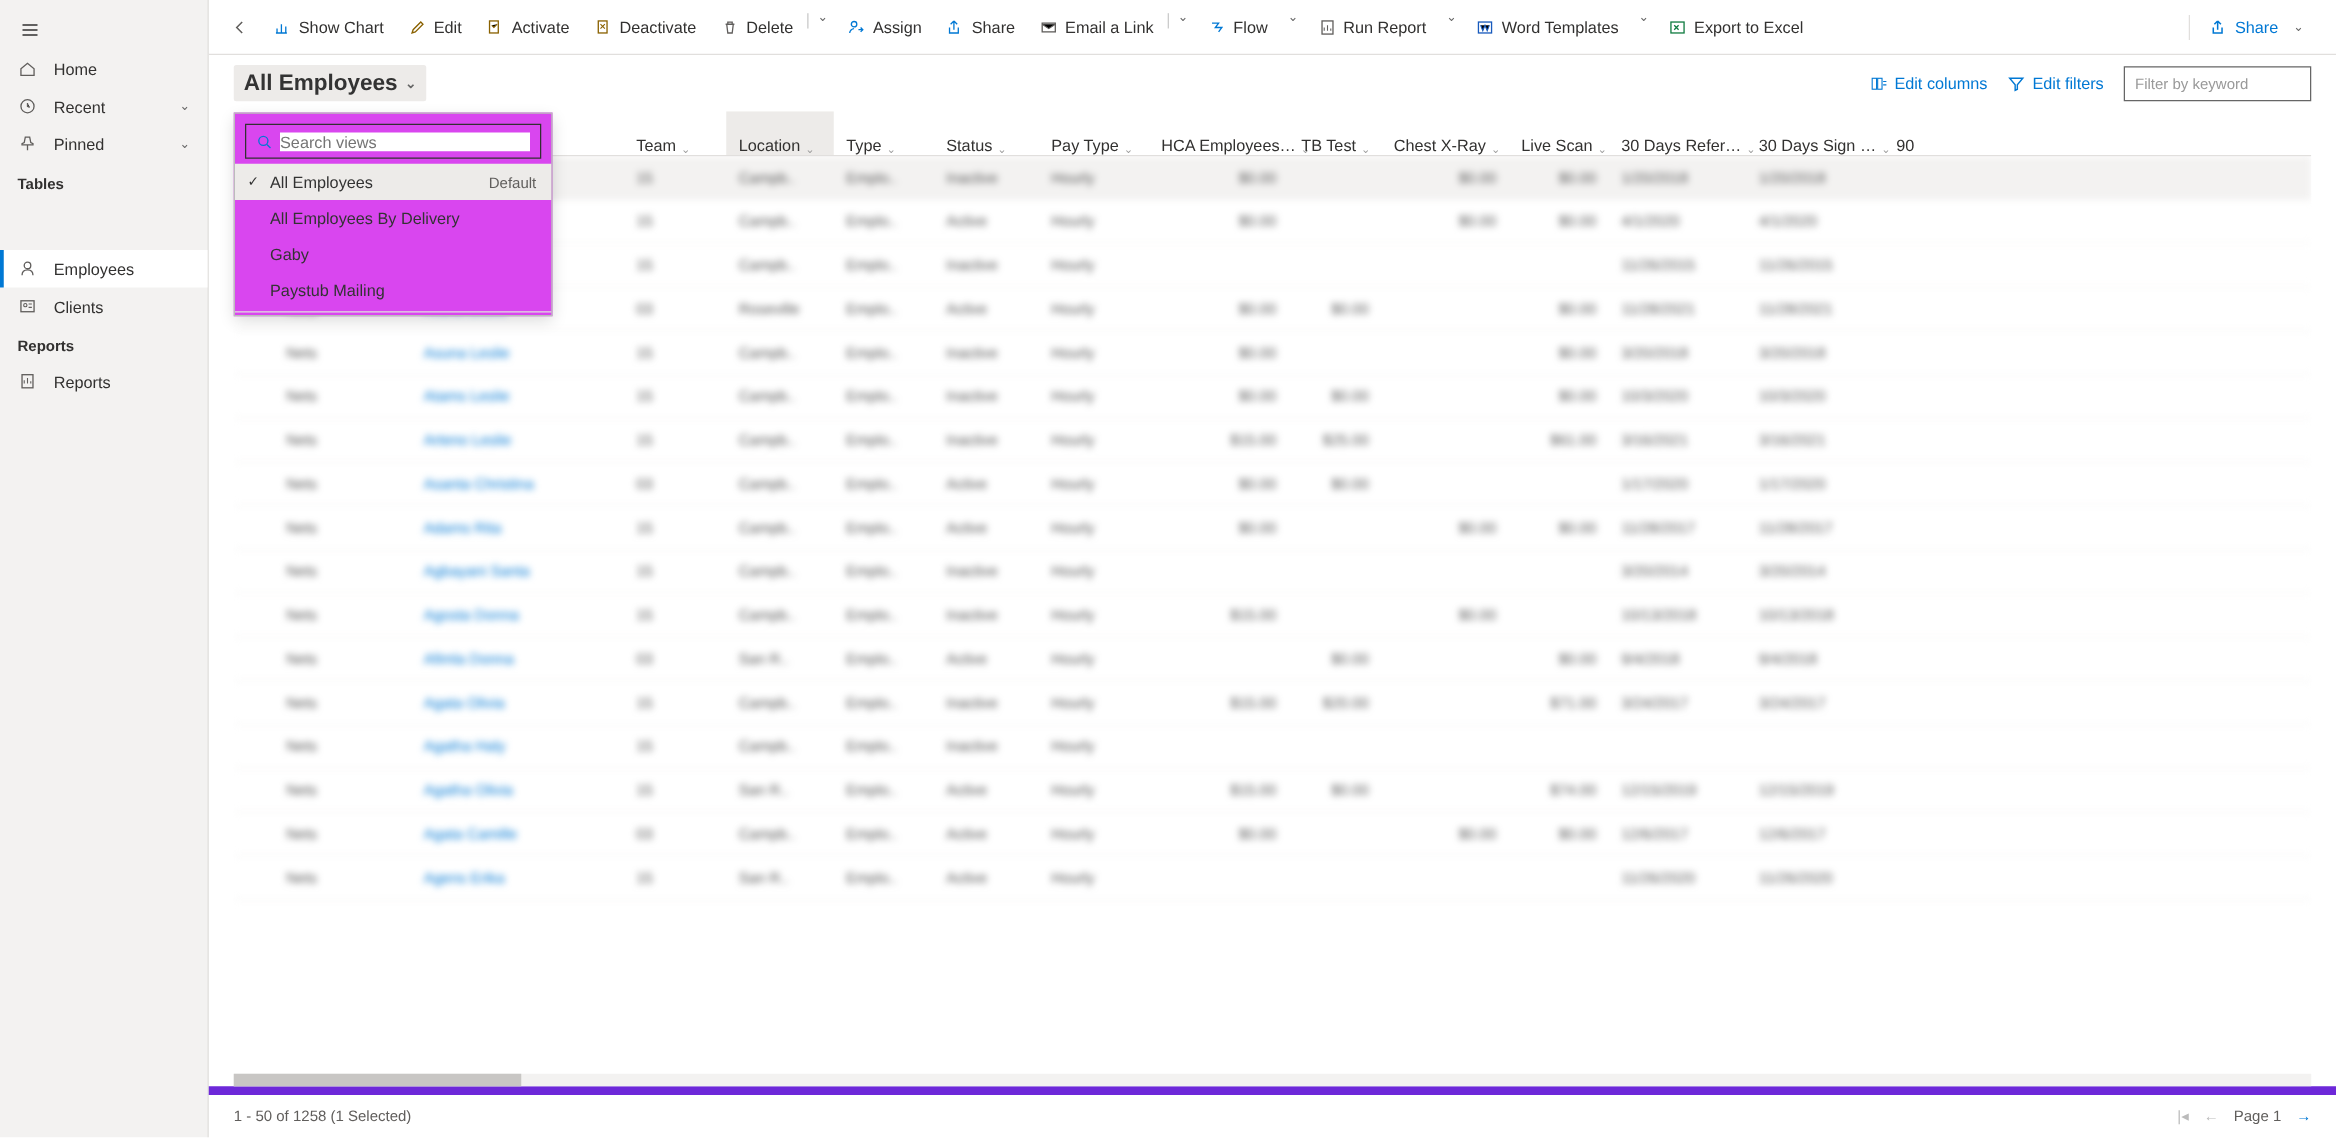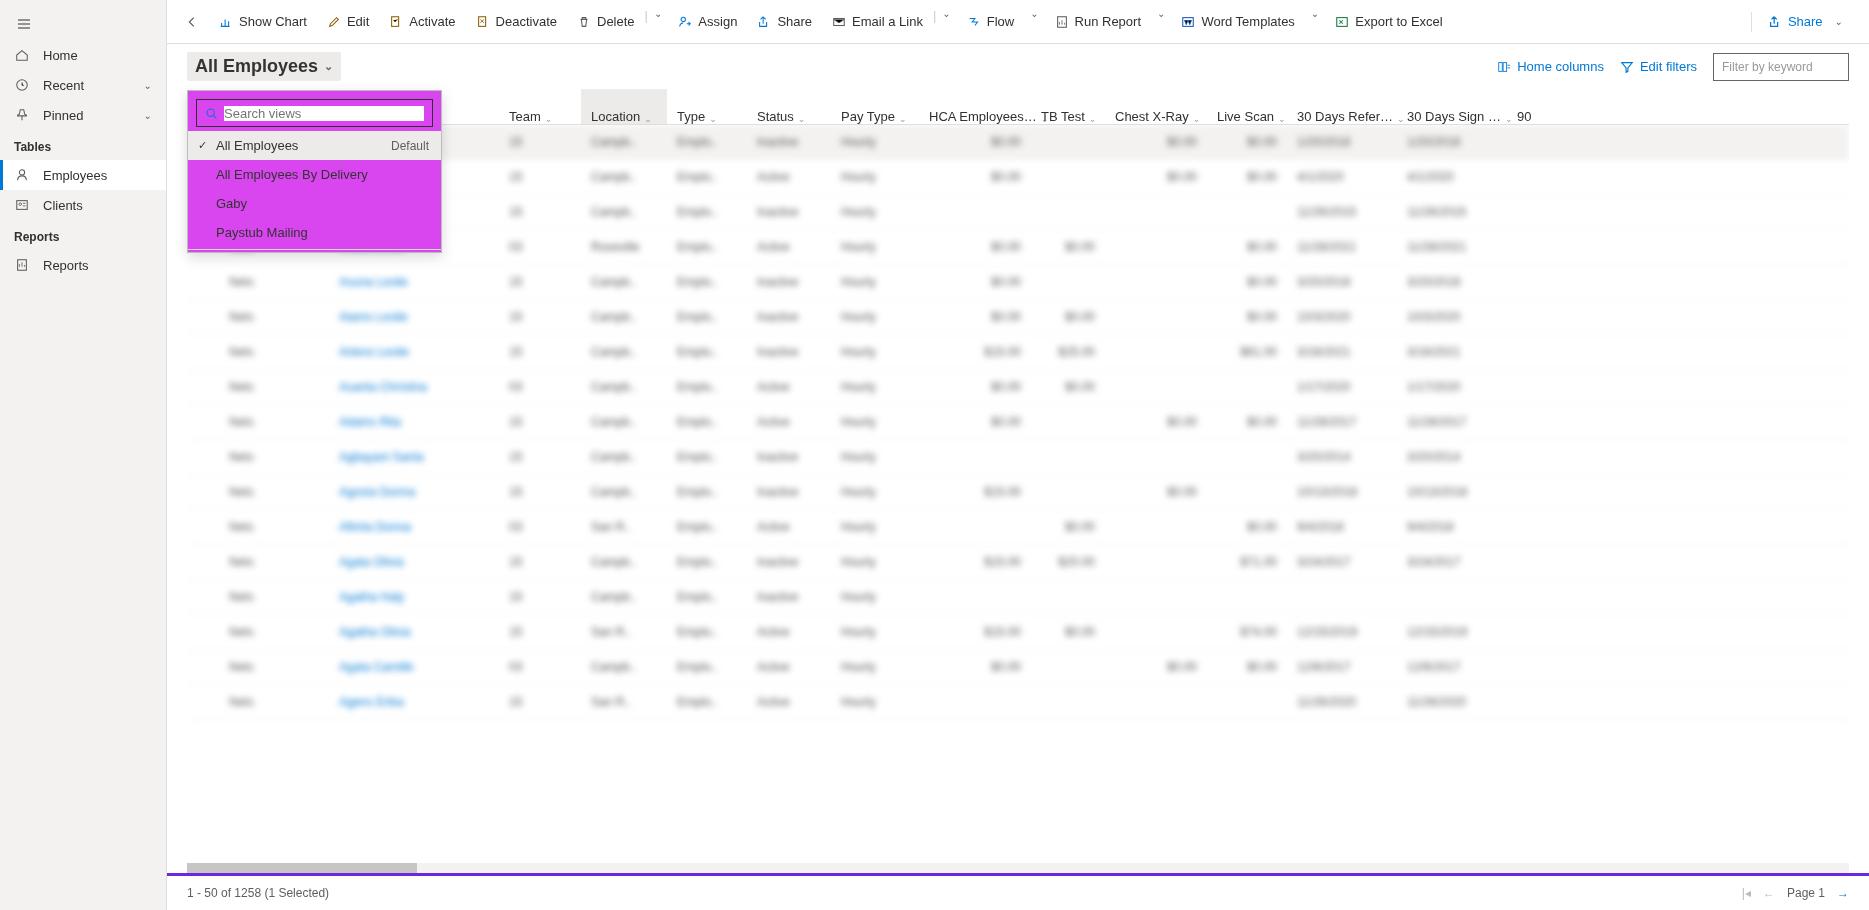--- a/index.html
+++ b/index.html
@@ -4,40 +4,40 @@
 <style>
 * { margin: 0; padding: 0; box-sizing: border-box; font-family: "Segoe UI", Arial, sans-serif; }
 body { background: #fff; color: #333; font-size: 13px; }
 .layout { display: flex; height: 100vh; }
 .sidebar { width: 167px; background: #f3f2f1; border-right: 1px solid #e1dfdd; display: flex; flex-direction: column; padding-top: 8px; }
 .hamburger { padding: 8px 16px; cursor: pointer; display: flex; align-items: center; }
 .sb-item { display: flex; align-items: center; padding: 7px 14px; cursor: pointer; font-size: 13px; color: #323130; position: relative; }
 .sb-item .icon { width: 16px; height: 16px; margin-right: 13px; display: inline-flex; align-items: center; justify-content: center; }
 .sb-item .chev { margin-left: auto; font-size: 10px; color: #666; }
 .sb-section { font-size: 12px; font-weight: 600; padding: 10px 14px 6px; color: #323130; }
-.sb-item.active { background: #fff; }
+.sb-item.active { background: #fff; margin-top: 40px; }
 .sb-item.active::before { content: ""; position: absolute; left: 0; top: 0; bottom: 0; width: 3px; background: #0078d4; }
 
 .main { flex: 1; display: flex; flex-direction: column; min-width: 0; }
 .cmdbar { display: flex; align-items: center; height: 44px; border-bottom: 1px solid #e1dfdd; padding: 0 8px; }
 .cmdbar .backbtn { padding: 6px 10px; cursor: pointer; }
 .cmd-btn { display: inline-flex; align-items: center; gap: 6px; padding: 6px 10px; cursor: pointer; font-size: 13px; color: #323130; white-space: nowrap; }
 .cmd-btn .cicon { width: 14px; height: 14px; display: inline-flex; align-items: center; justify-content: center; }
 .cmd-split { display: inline-flex; align-items: flex-start; }
 .cmd-chev { padding: 0 6px; color: #666; font-size: 10px; cursor: pointer; }
 .cmd-divider { width: 1px; height: 20px; background: #e1dfdd; margin: 0 4px; }
 .cmd-spacer { flex: 1; }
 .sharebtn { display: inline-flex; align-items: center; gap: 6px; padding: 6px 12px; cursor: pointer; color: #0078d4; }
 
 .viewbar { display: flex; align-items: center; padding: 8px 20px; gap: 12px; position: relative; }
 .view-title { font-size: 18px; font-weight: 600; display: inline-flex; align-items: center; gap: 6px; cursor: pointer; background: #edebe9; padding: 4px 8px; border-radius: 2px; }
 .view-title .vchev { font-size: 11px; color: #666; }
 .view-right { margin-left: auto; display: flex; align-items: center; gap: 16px; }
 .view-link { display: inline-flex; align-items: center; gap: 6px; color: #0078d4; font-size: 13px; cursor: pointer; }
-.filter-box { border: 1px solid #666; width: 136px; height: 28px; padding: 0 8px; font-size: 12px; color: #999; display: flex; align-items: center; }
+.filter-box { border: 1px solid #666; width: 150px; height: 28px; padding: 0 8px; font-size: 12px; color: #999; display: flex; align-items: center; }
 
 .view-dropdown { position: absolute; top: 46px; left: 20px; width: 255px; background: #d946ef; border: 1px solid #bcbcbc; box-shadow: 0 4px 12px rgba(0,0,0,0.15); z-index: 100; }
 .vd-search { margin: 8px 8px 4px; border: 1px solid #323130; height: 28px; display: flex; align-items: center; padding: 0 8px; gap: 6px; }
 .vd-search input { border: none; outline: none; flex: 1; font-size: 13px; }
 .vd-item { display: flex; align-items: center; padding: 7px 12px 7px 28px; font-size: 13px; cursor: pointer; position: relative; }
 .vd-item.selected { background: #edebe9; }
 .vd-item .check { position: absolute; left: 10px; font-size: 11px; }
 .vd-item .deflabel { margin-left: auto; font-size: 12px; color: #605e5c; }
 .vd-divider { height: 1px; background: #e1dfdd; margin: 2px 0; }
 .vd-manage { display: flex; align-items: center; gap: 8px; padding: 8px 12px; font-size: 13px; cursor: pointer; }
@@ -62,21 +62,21 @@
 .gh-90 { width: 30px; }
 .gh-name { width: 170px; }
 .gh-gap0 { width: 110px; }
 
 .grid-body { }
 .grow { display: flex; align-items: center; height: 35px; border-bottom: 1px solid #f3f2f1; filter: blur(3px); }
 .grow:first-child { background: #f3f2f1; }
 .gc { padding: 0 10px; font-size: 12px; color: #555; white-space: nowrap; overflow: hidden; }
 .gc.link { color: #0078d4; }
 
-.footer { display: flex; align-items: center; padding: 10px 20px; font-size: 12px; color: #605e5c; border-top: 3px solid #6d28d9; }
+.footer { display: flex; align-items: center; padding: 10px 20px; font-size: 12px; color: #605e5c; border-top: 7px solid #6d28d9; }
 .footer .pager { margin-left: auto; display: flex; align-items: center; gap: 12px; }
 .pager-btn { color: #bbb; cursor: pointer; }
 .pager-btn.enabled { color: #0078d4; }
 
 .hscroll { height: 10px; background: #f3f2f1; margin: 0 20px; position: relative; }
 .hscroll-thumb { position: absolute; left: 0; top: 0; height: 10px; width: 230px; background: #c8c6c4; }
 
 svg { display: block; }
 </style>
 </head>
@@ -303,21 +303,21 @@
 
       <div class="view-right">
         <div class="view-link">
           <span>
               <svg width="14" height="14" viewBox="0 0 16 16">
                 <rect x="2" y="3" width="4" height="10" fill="none" stroke="#0078d4"></rect>
                 <rect x="7" y="3" width="4" height="10" fill="none" stroke="#0078d4"></rect>
                 <path stroke="#0078d4" d="M12 6h3m-3 3h3"></path>
               </svg>
             </span>
-          <span>Home columns</span>
+          <span>Edit columns</span>
         </div>
         <div class="view-link">
           <span>
               <svg width="14" height="14" viewBox="0 0 16 16">
                 <path fill="none" stroke="#0078d4" stroke-width="1.3" d="M2 3h12L9 9v4l-2 1V9z"></path>
               </svg>
             </span>
           <span>Edit filters</span>
         </div>
         <div class="filter-box">

